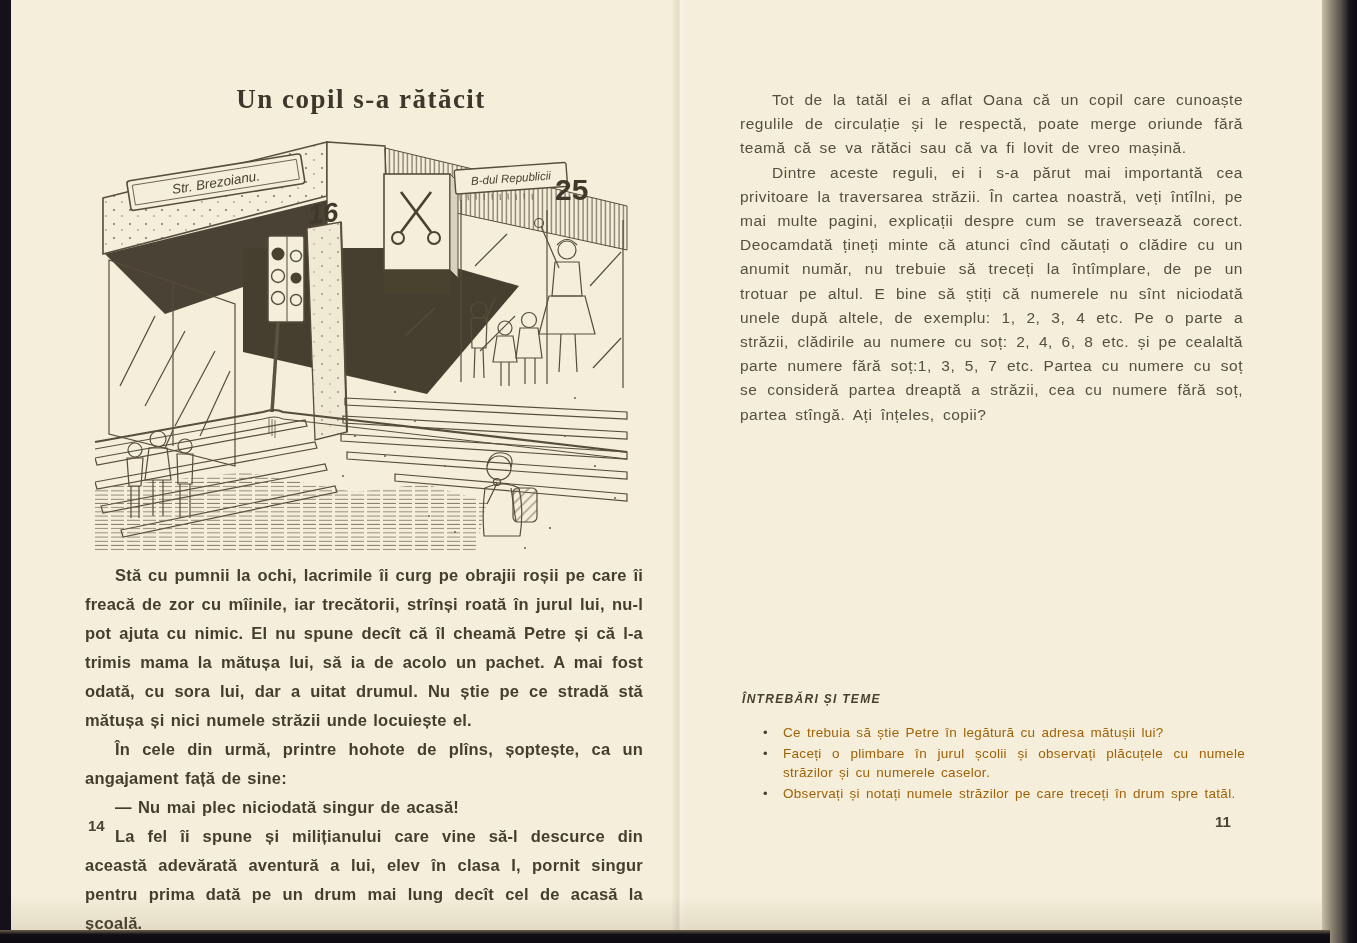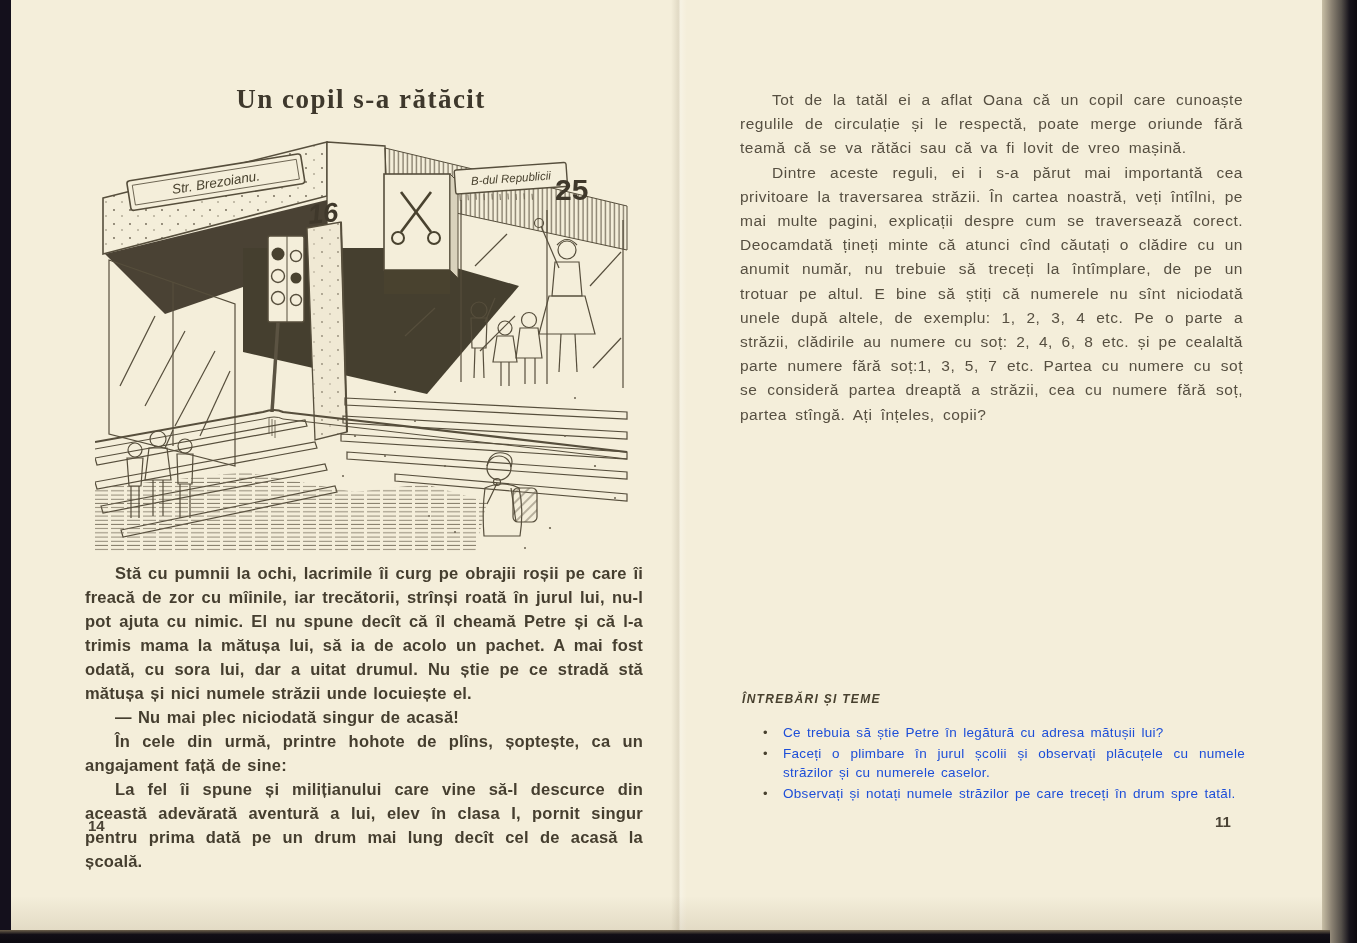--- a/index.html
+++ b/index.html
@@ -21,35 +21,35 @@
   .page-right{left:676px;width:635px;}
 
   .title{position:absolute;left:70px;top:84px;width:560px;text-align:center;
          font-family:"Liberation Serif",serif;font-weight:bold;font-size:27px;
          letter-spacing:1.5px;color:#3e382c;}
 
   .illustration{position:absolute;left:84px;top:136px;}
 
   .lp-body{position:absolute;left:74px;top:561px;width:558px;}
   .lp-body p{margin:0;text-indent:30px;text-align:justify;
-         font-size:16.5px;line-height:24px;font-weight:bold;
+         font-size:16.5px;line-height:29px;font-weight:bold;
          letter-spacing:0.2px;word-spacing:1.5px;color:#453e2f;}
 
   .rp-body{position:absolute;left:53px;top:88px;width:503px;}
   .rp-body p{margin:0;text-indent:32px;text-align:justify;
          font-size:15.5px;line-height:24.2px;
          letter-spacing:0.5px;word-spacing:3.5px;color:#564f41;}
 
   .q-head{position:absolute;left:55px;top:692px;font-size:12px;font-weight:bold;
          letter-spacing:1.3px;color:#48412f;font-style:italic;}
   .q-list{position:absolute;left:76px;top:723px;width:482px;}
   .q-item{display:flex;margin-bottom:1px;}
   .q-bullet{flex:0 0 20px;font-size:13px;line-height:19.5px;color:#48412f;}
   .q-text{flex:1;font-size:13.5px;line-height:19.5px;letter-spacing:0.3px;
-         word-spacing:2px;color:#1d4ed8;text-align:justify;}
+         word-spacing:2px;color:#a16207;text-align:justify;}
 
   .pagenum{position:absolute;font-size:15px;font-weight:bold;color:#4a4335;}
   .pagenum-left{left:77px;top:817px;}
   .pagenum-right{left:528px;top:813px;}
 
   svg .ink{stroke:#564e3c;fill:none;stroke-width:1.2;}
   svg text{font-family:"Liberation Sans",sans-serif;}
 </style>
 </head>
 <body>
@@ -255,22 +255,22 @@
             <circle cx="360" cy="396" r="1"></circle>
           <circle cx="334" cy="380" r="1"></circle>
             <circle cx="300" cy="256" r="1"></circle>
           <circle cx="248" cy="340" r="1"></circle>
             <circle cx="430" cy="412" r="1"></circle>
         </g>
       </svg>
 
       <div class="lp-body">
         <p>Stă cu pumnii la ochi, lacrimile îi curg pe obrajii roșii pe care îi freacă de zor cu mîinile, iar trecătorii, strînși roată în jurul lui, nu-l pot ajuta cu nimic. El nu spune decît că îl cheamă Petre și că l-a trimis mama la mătușa lui, să ia de acolo un pachet. A mai fost odată, cu sora lui, dar a uitat drumul. Nu știe pe ce stradă stă mătușa și nici numele străzii unde locuiește el.</p>
+        <p>În cele din urmă, printre hohote de plîns, șoptește, ca un angajament față de sine:</p>
         <p>— Nu mai plec niciodată singur de acasă!</p>
-        <p>În cele din urmă, printre hohote de plîns, șoptește, ca un angajament față de sine:</p>
         <p>La fel îi spune și milițianului care vine să-l descurce din această adevărată aventură a lui, elev în clasa I, pornit singur pentru prima dată pe un drum mai lung decît cel de acasă la școală.</p>
       </div>
 
       <div class="pagenum pagenum-left">14</div>
     </div>
 
     <div class="page page-right">
       <div class="rp-body">
         <p>Tot de la tatăl ei a aflat Oana că un copil care cunoaște regulile de circulație și le respectă, poate merge oriunde fără teamă că se va rătăci sau că va fi lovit de vreo mașină.</p>
         <p>Dintre aceste reguli, ei i s-a părut mai importantă cea privitoare la traversarea străzii. În cartea noastră, veți întîlni, pe mai multe pagini, explicații despre cum se traversează corect. Deocamdată țineți minte că atunci cînd căutați o clădire cu un anumit număr, nu trebuie să treceți la întîmplare, de pe un trotuar pe altul. E bine să știți că numerele nu sînt niciodată unele după altele, de exemplu: 1, 2, 3, 4 etc. Pe o parte a străzii, clădirile au numere cu soț: 2, 4, 6, 8 etc. și pe cealaltă parte numere fără soț:1, 3, 5, 7 etc. Partea cu numere cu soț se consideră partea dreaptă a străzii, cea cu numere fără soț, partea stîngă. Ați înțeles, copii?</p>

